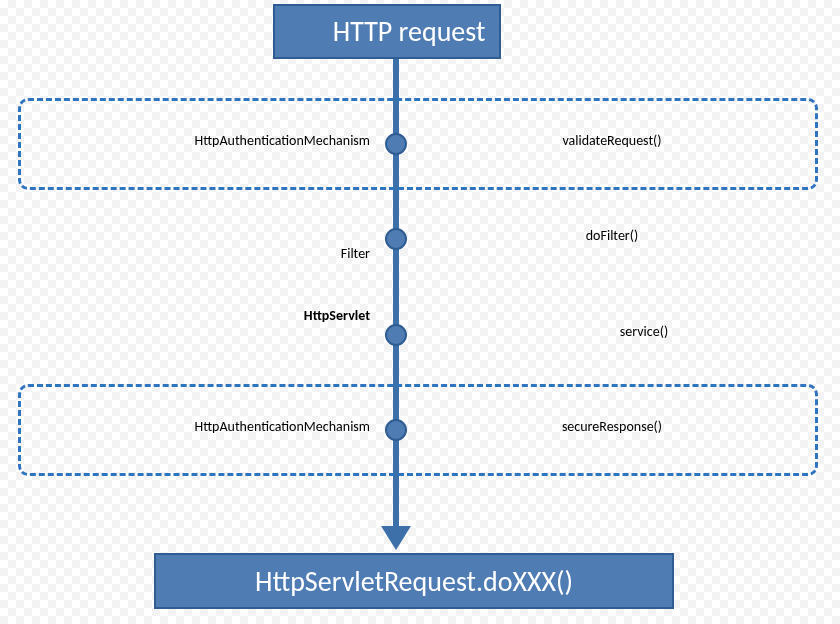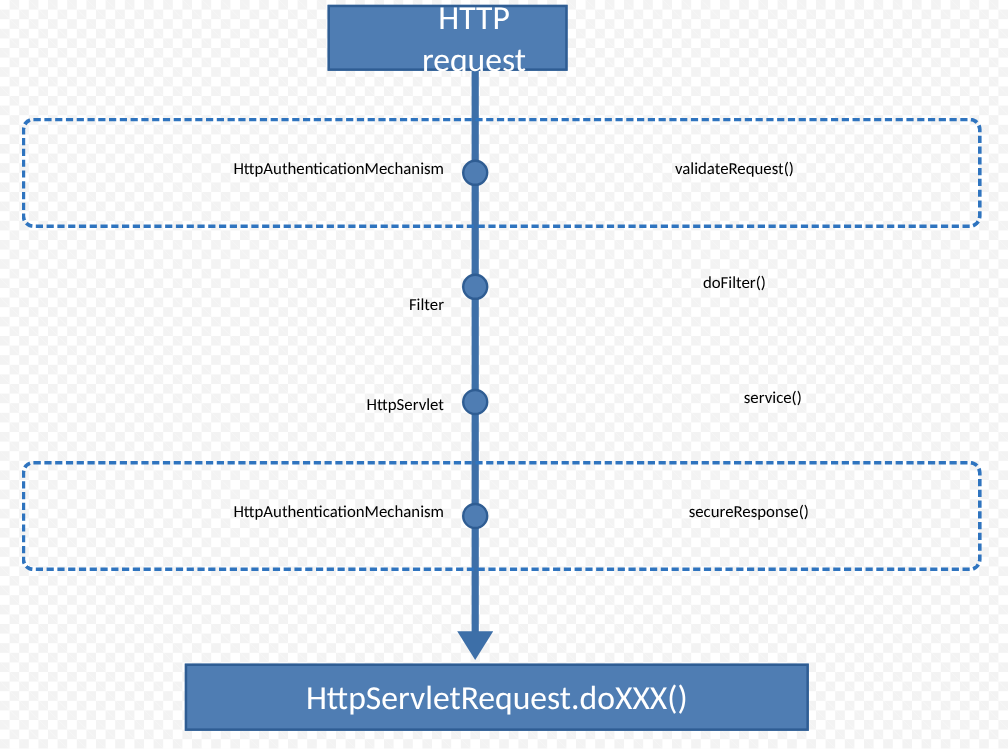--- a/index.html
+++ b/index.html
@@ -32,21 +32,21 @@
     border: 2px solid #2f5d93;
     color: #ffffff;
     text-align: center;
     display: flex;
     align-items: center;
     justify-content: center;
     font-size: 28px;
   }
   #top-box {
     left: 273px; top: 4px;
-    width: 200px; height: 55px; padding-left: 44px;
+    width: 228px; height: 55px; padding-left: 44px;
   }
   #bottom-box {
     left: 154px; top: 553px;
     width: 520px; height: 56px;
   }
 
   .dashed {
     border: 3px dashed #2f74bf;
     border-radius: 10px;
     background: transparent;
@@ -83,28 +83,28 @@
   .lbl {
     color: #000;
     font-size: 14px;
   }
   .lbl.left  { text-align: right; }
   .lbl.right { text-align: center; }
 
   
   #l1 { left: 40px;  top: 132px; width: 330px; }
   #l2 { left: 40px;  top: 245px; width: 330px; }
-  #l3 { left: 40px;  top: 329px; width: 330px; }
+  #l3 { left: 40px;  top: 307px; width: 330px; font-weight: bold; }
   #l4 { left: 40px;  top: 418px; width: 330px; }
 
   
   #r1 { left: 422px; top: 132px; width: 380px; }
   #r2 { left: 422px; top: 227px; width: 380px; }
   #r3 { left: 422px; top: 323px; width: 380px; margin-left: 32px; }
-  #r4 { left: 422px; top: 418px; width: 380px; margin-left: 12px; }
+  #r4 { left: 422px; top: 418px; width: 380px; }
 </style>
 </head>
 <body>
 
 <div id="arrow-line" class="layer"></div>
 <div id="arrow-head" class="layer"></div>
 
 <div id="dashed-top" class="layer dashed"></div>
 <div id="dashed-bottom" class="layer dashed"></div>
 

